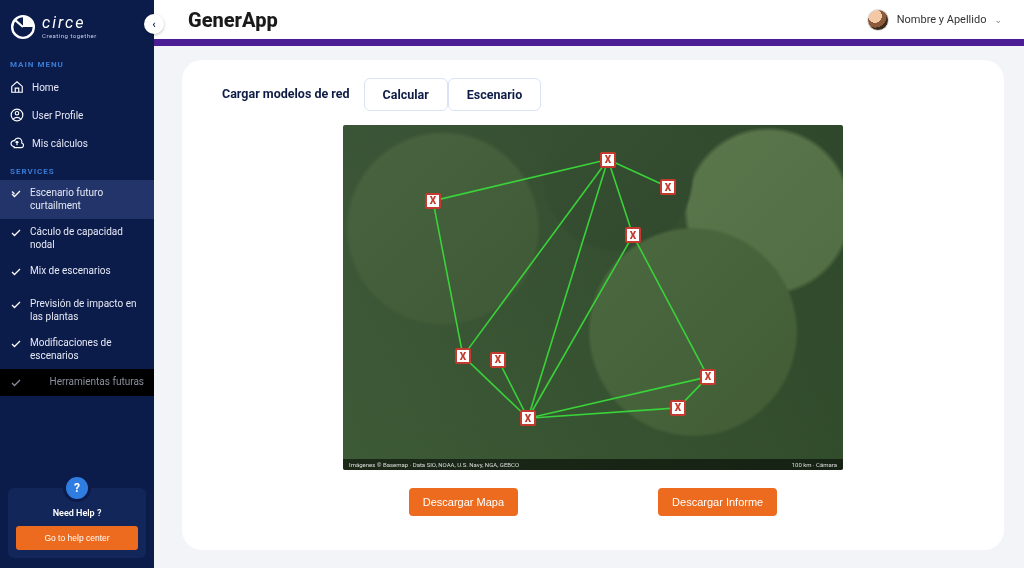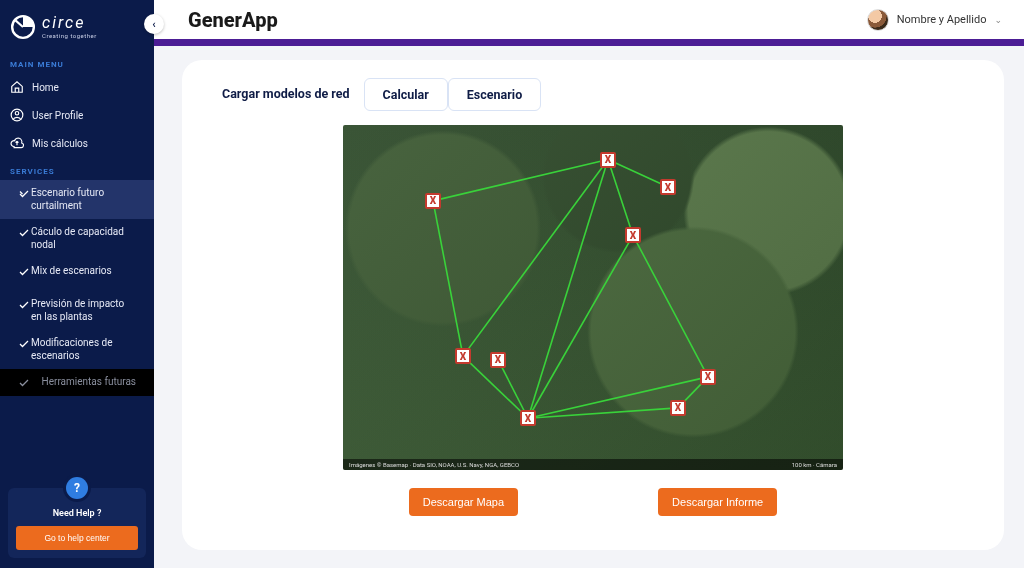--- a/index.html
+++ b/index.html
@@ -51,22 +51,22 @@
     padding: 10px 2px 4px 10px;
   }
   .nav-item {
     display:flex; align-items:center; gap:8px;
     padding: 7px 10px;
     font-size: 10px; color:#e6e9f5;
     cursor:pointer;
   }
   .nav-item .ico { width:14px; height:14px; flex:none; display:flex;align-items:center;justify-content:center;}
   .svc-item {
-    display:flex; align-items:flex-start; gap:1px;
-    padding: 7px 18px;
+    display:flex; align-items:flex-start; gap:8px;
+    padding: 7px 10px;
     font-size: 10px; color:#e6e9f5; cursor:pointer;
     line-height:1.25;
   }
   .svc-item.active { background:#23346a; }
   .svc-item.disabled { background:#000000; color:#8a8f9e;justify-content:space-between; }
   .svc-item .ico { width:12px; height:12px; flex:none; margin-top:1px; display:flex;align-items:center;justify-content:center;}
   .help-card {
     margin: auto 8px 10px 8px;
     background:#13265a;
     border-radius:6px;

